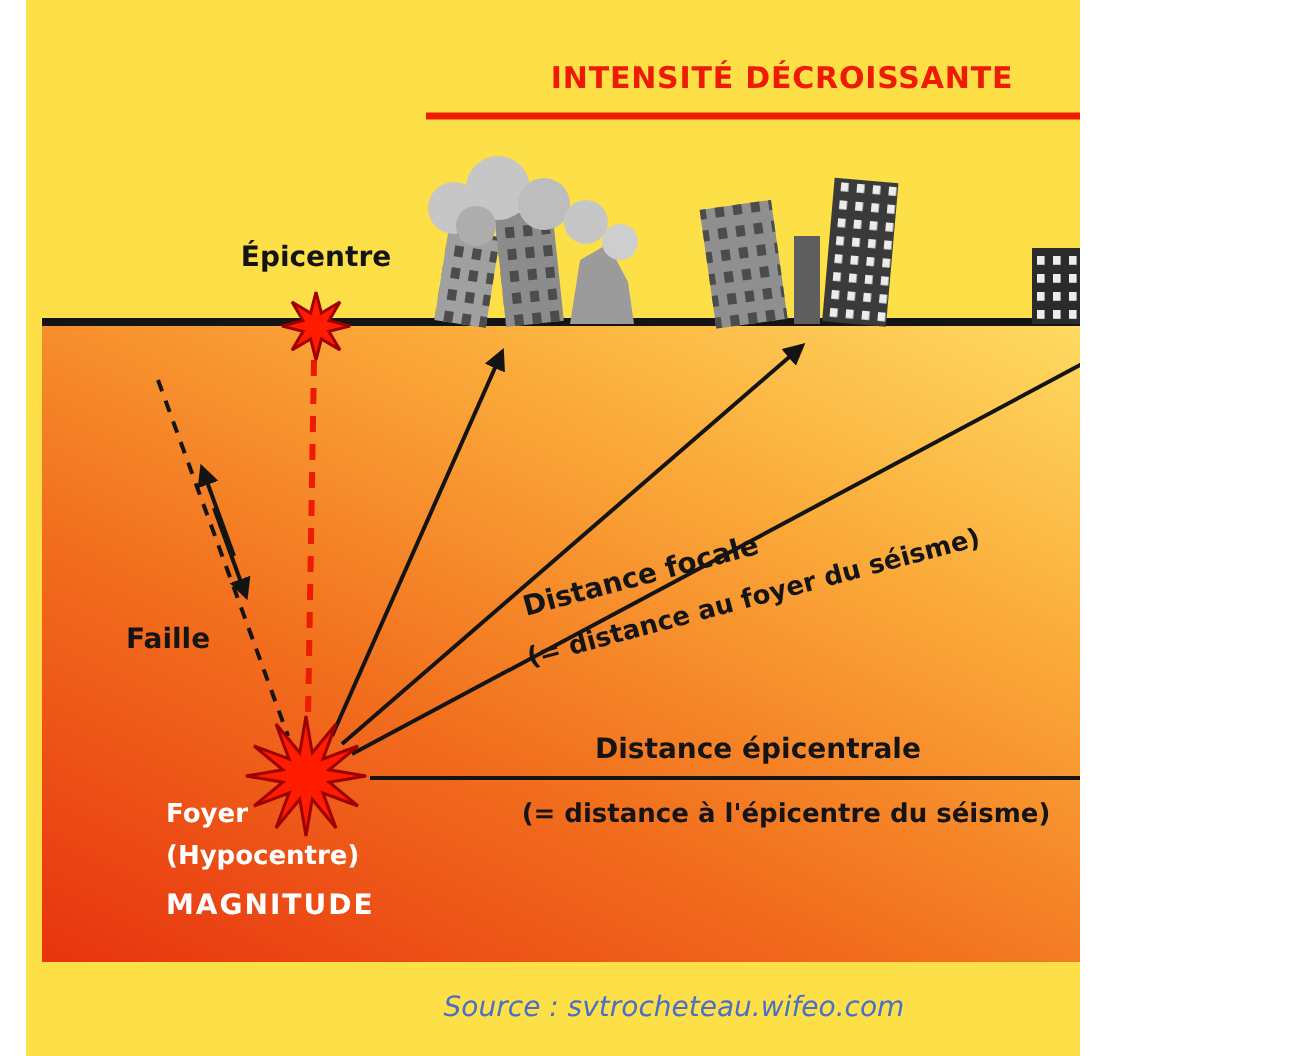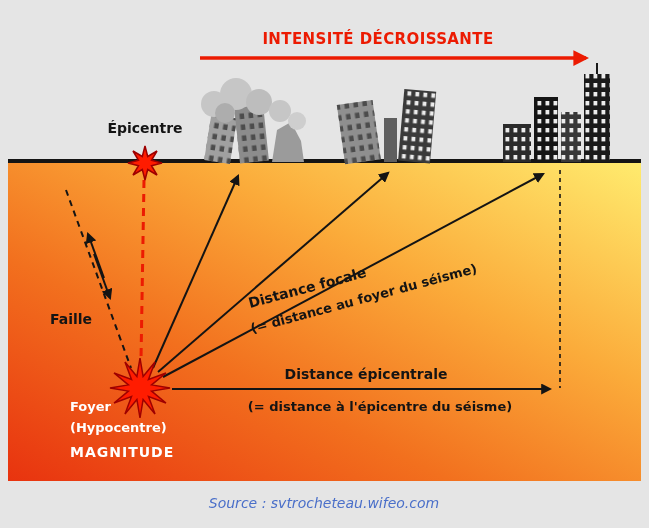--- a/index.html
+++ b/index.html
@@ -1,16 +1,16 @@
 <!DOCTYPE html>
 <html><head>
 <meta charset="utf-8">
 <style>
   html,body{margin:0;padding:0;background:#ffffff;}
-  .page{position:relative;width:649px;height:528px;background:#e5e5e5;overflow:hidden;}
+  .page{position:relative;width:527px;height:528px;background:#fde047;overflow:hidden;margin-left:13px;}
   svg{display:block;}
   text{font-family:"DejaVu Sans","Liberation Sans",sans-serif;font-weight:700;}
   .fs13{font-size:13px;}
   .fs14{font-size:14px;}
   .title-t{font-size:15px;letter-spacing:.4px;}
   .src-t{font-size:14px;font-style:italic;font-weight:400;}
   .mag-t{letter-spacing:1px;}
 </style>
 </head>
 <body>

